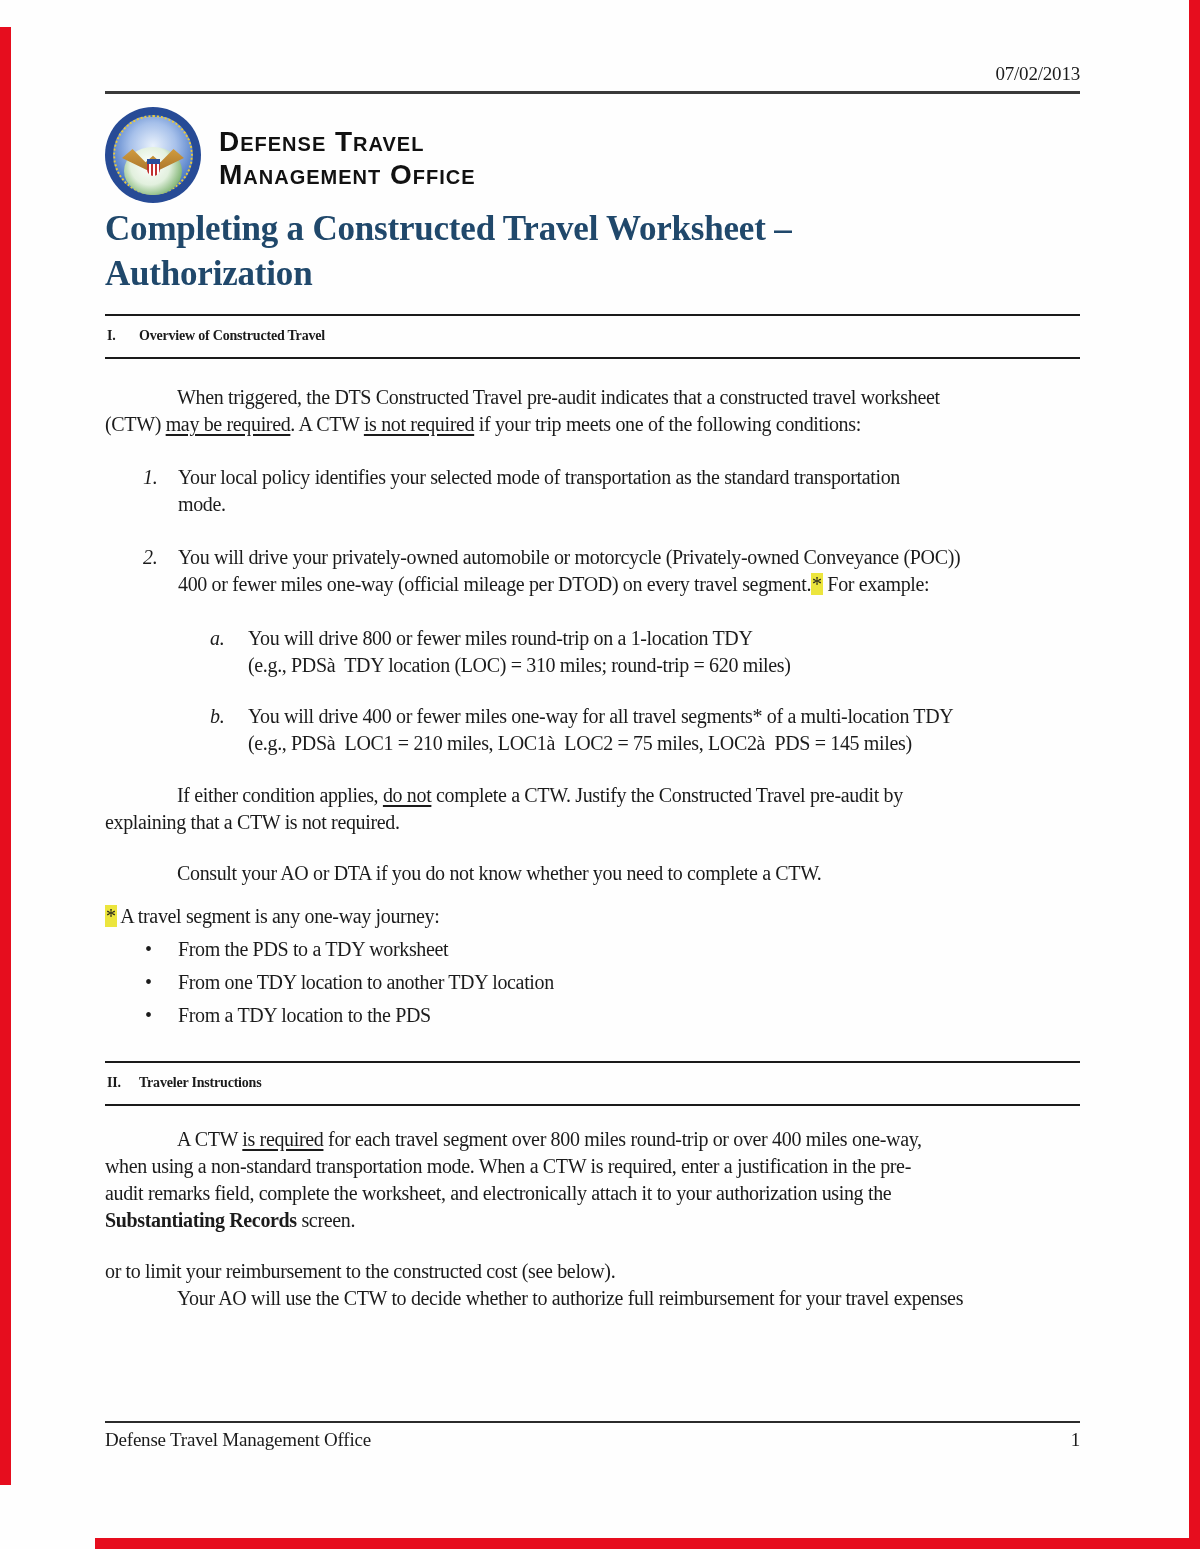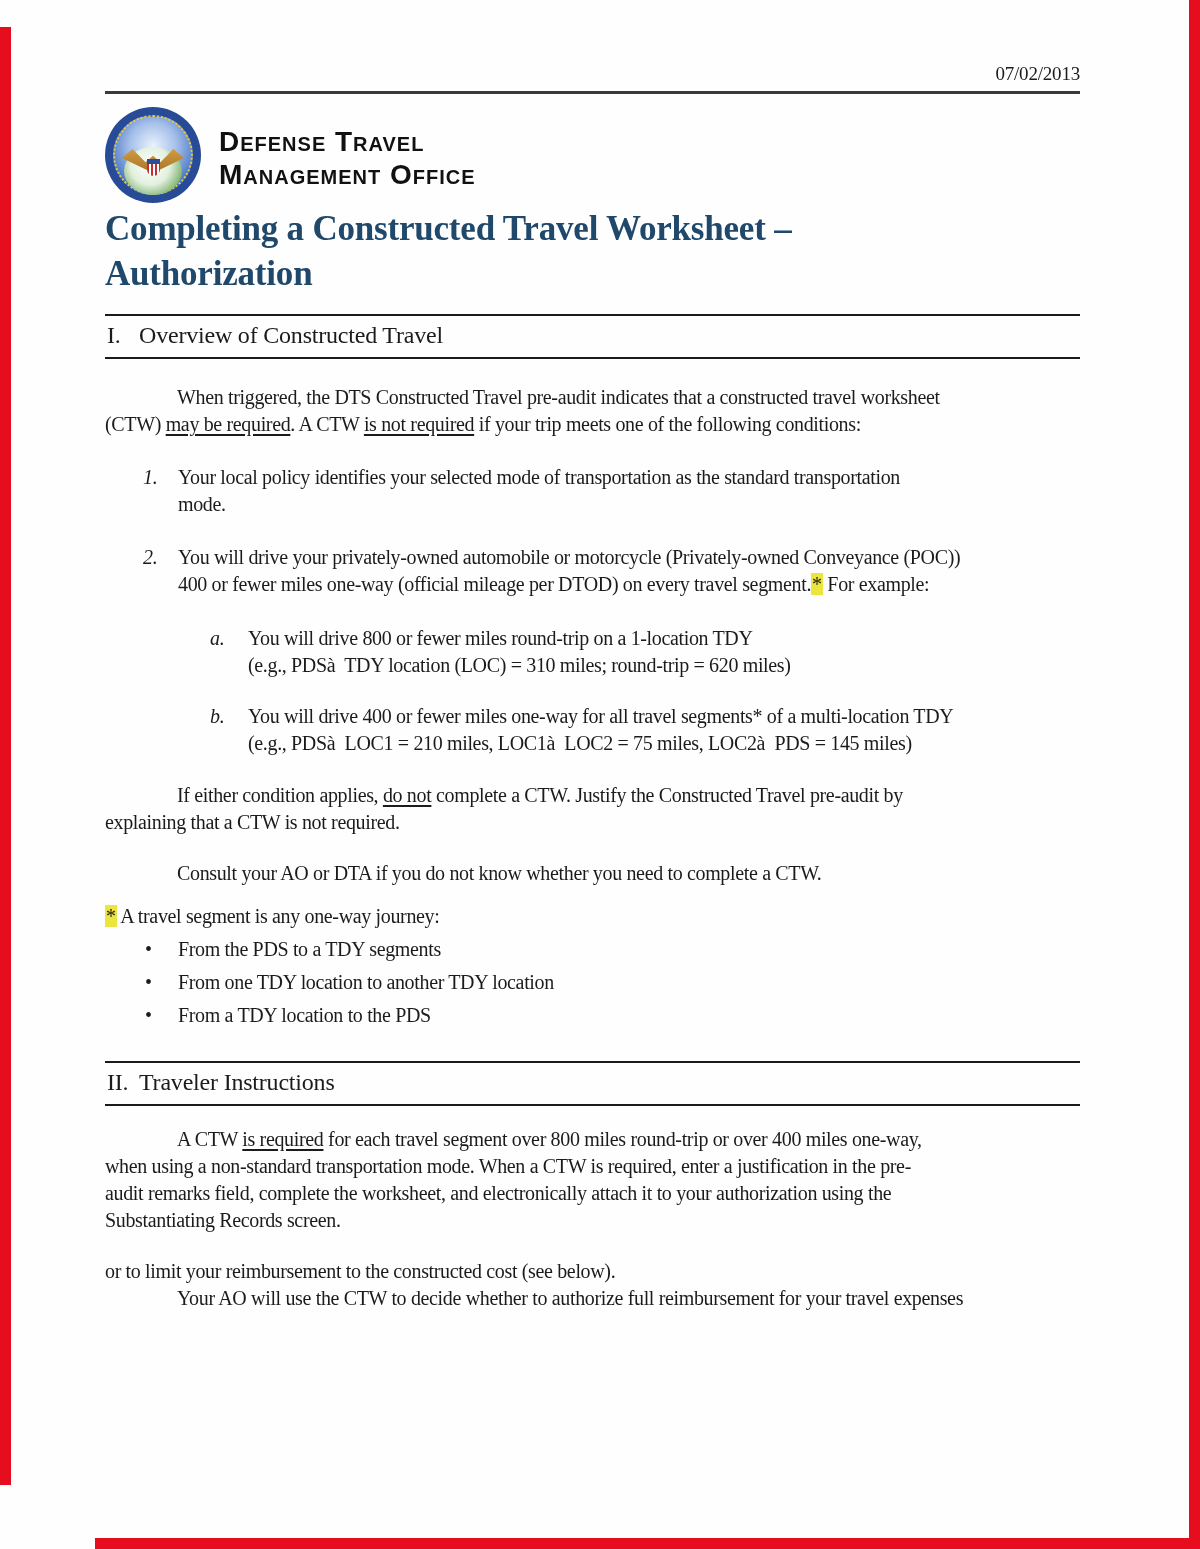--- a/index.html
+++ b/index.html
@@ -42,21 +42,21 @@
         -webkit-clip-path:polygon(0 38%,17% 0,38% 55%,50% 28%,62% 55%,83% 0,100% 38%,50% 100%);
         clip-path:polygon(0 38%,17% 0,38% 55%,50% 28%,62% 55%,83% 0,100% 38%,50% 100%);}
   .seal-shield{position:absolute;left:42px;top:52px;width:13px;height:17px;
         background:repeating-linear-gradient(90deg,#c03030 0 2px,#ffffff 2px 4px);
         border-top:5px solid #2a4e9c;border-radius:0 0 7px 7px;box-sizing:border-box;}
 
   .title{margin-top:3px;text-align:left;color:#20486b;
          font-size:35px;line-height:45px;font-weight:bold;letter-spacing:-0.2px;}
 
   .sec-head{border-top:2px solid #1a1a1a;border-bottom:2px solid #1a1a1a;
-            padding:6px 0 8px 2px;font-size:24px;font-weight:normal;line-height:27px;letter-spacing:-0.2px;}
+            padding:6px 0 8px 2px;font-size:14px;font-weight:bold;line-height:27px;letter-spacing:-0.2px;}
   .sec-head-1{margin-top:18px;}
   .sec-head-2{margin-top:32px;}
   .sec-num{display:inline-block;min-width:32px;}
 
   .para,.li,.sub,.note,.bullet{font-size:20px;line-height:27px;letter-spacing:-0.35px;}
   .line{white-space:pre-wrap;}
   .ind{padding-left:72px;}
 
   .p1{margin-top:25px;}
   .item{margin-top:26px;position:relative;padding-left:73px;}
@@ -68,21 +68,21 @@
   .p3{margin-top:24px;}
   .note{margin-top:16px;}
   .bullets{margin-top:4px;}
   .bullet{position:relative;padding-left:73px;margin-top:6px;}
   .bullet-dot{position:absolute;left:40px;}
 
   .p4{margin-top:20px;}
   .p5{margin-top:24px;}
 
   .u{text-decoration:underline;text-decoration-thickness:1.5px;text-underline-offset:3px;}
-  .b{font-weight:normal;}
+  .b{font-weight:bold;}
   .hl{background:#ece53d;padding:0 1px;}
 
   .footer{position:absolute;left:105px;width:975px;top:1421px;
           border-top:2px solid #2b2b2b;padding-top:5px;
           display:flex;justify-content:space-between;
           font-size:19px;line-height:24px;letter-spacing:-0.2px;}
 </style>
 </head>
 <body>
 
@@ -157,21 +157,21 @@
       <div class="line ind">Consult your AO or DTA if you do not know whether you need to complete a CTW.</div>
     </div>
 
     <div class="note">
       <span class="hl">*</span><span class="line"> A travel segment is any one-way journey:</span>
     </div>
 
     <div class="bullets">
       <div class="bullet">
         <span class="bullet-dot">•</span>
-        <span class="line">From the PDS to a TDY segments</span>
+        <span class="line">From the PDS to a TDY worksheet</span>
       </div>
       <div class="bullet">
         <span class="bullet-dot">•</span>
         <span class="line">From one TDY location to another TDY location</span>
       </div>
       <div class="bullet">
         <span class="bullet-dot">•</span>
         <span class="line">From a TDY location to the PDS</span>
       </div>
     </div>
@@ -187,14 +187,18 @@
       <div class="line"><span class="b">Substantiating Records</span><span> screen.</span></div>
     </div>
 
     <div class="para p5">
       <div class="line">or to limit your reimbursement to the constructed cost (see below).</div>
       <div class="line ind">Your AO will use the CTW to decide whether to authorize full reimbursement for your travel expenses</div>
     </div>
 
   </div>
 
+  <div class="footer">
+    <span>Defense Travel Management Office</span>
+    <span>1</span>
+  </div>
 
 </div>
 
 </body></html>

